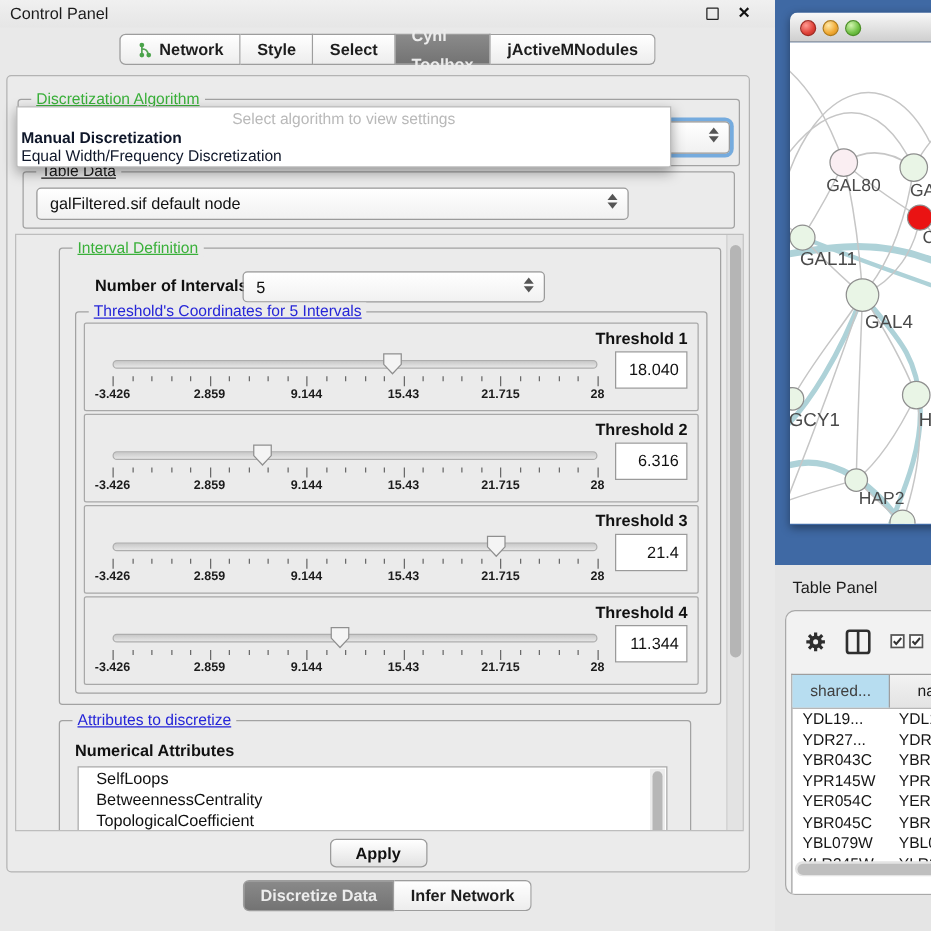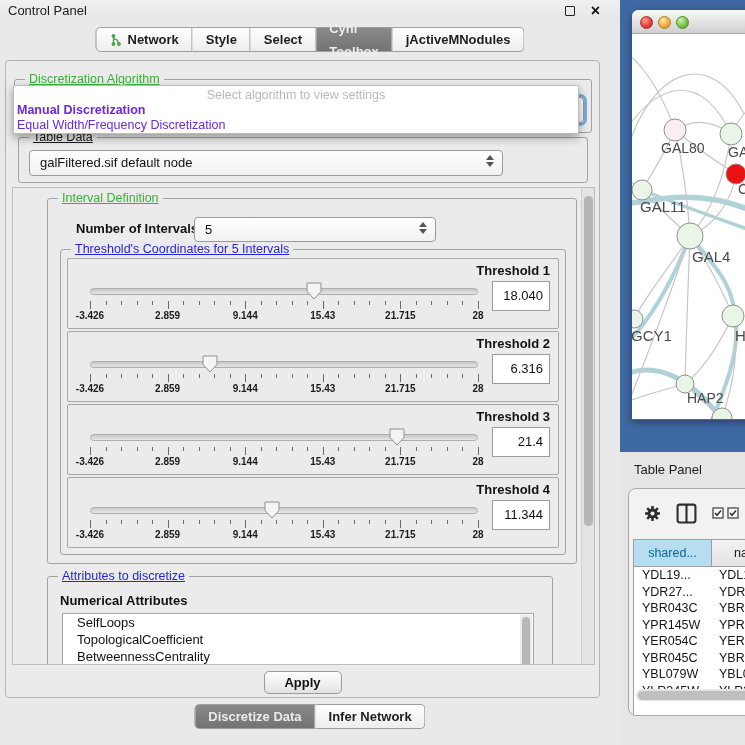--- a/index.html
+++ b/index.html
@@ -32,23 +32,23 @@
   .gt-black { color:#1a1a1a; }
 
   .combo { position:absolute; border:1px solid #9a9a9a; border-radius:4px; background:linear-gradient(#ffffff,#f1f1f1); height:26px; line-height:24px; padding-left:10px; font-size:13px; color:#111; }
   .combo .arrows { position:absolute; right:8px; top:4px; }
   .arrows i { display:block; width:0; height:0; border-left:4px solid transparent; border-right:4px solid transparent; }
   .arrows .up { border-bottom:5px solid #555; margin-bottom:2px; }
   .arrows .dn { border-top:5px solid #555; }
   .combo.focused { box-shadow:0 0 0 3px rgba(96,160,220,.85); }
 
   
-  .popup { position:absolute; left:7px; top:24px; width:566px; height:49px; background:#fff; border:1px solid #bcbcbc; border-radius:0 0 2px 2px; box-shadow:0 4px 10px rgba(0,0,0,.35); z-index:30; padding-top:2px; }
+  .popup { position:absolute; left:7px; top:24px; width:524px; height:49px; background:#fff; border:1px solid #bcbcbc; border-radius:0 0 2px 2px; box-shadow:0 4px 10px rgba(0,0,0,.35); z-index:30; padding-top:2px; }
   .popup .ph { text-align:center; color:#b9b9b9; font-size:12.5px; height:15px; line-height:15px; }
-  .popup .opt { padding-left:3px; font-size:12.5px; height:15px; line-height:15px; color:#6d28d9; }
+  .popup .opt { padding-left:3px; font-size:12.5px; height:15px; line-height:15px; color:#0f172a; }
   .popup .opt.b { font-weight:bold; }
 
   
   .viewport { position:absolute; left:6px; top:126px; width:583px; height:478px; border:1px solid #bdbdbd; background:#ebebeb; overflow:hidden; }
   .vscroll { position:absolute; right:0; top:0; bottom:0; width:13px; background:#e3e3e3; border-left:1px solid #cfcfcf; }
   .vscroll .thumb { position:absolute; left:1.5px; width:9px; border-radius:5px; background:#b5b5b5; }
   .vp-thumb { top:8px; height:330px; }
 
   .num-label { position:absolute; left:28px; top:22px; font-weight:bold; font-size:13px; color:#111; }
 
@@ -84,21 +84,21 @@
   .l-green { left:44px; background:radial-gradient(circle at 35% 30%, #d2f5b0, #6fc043 60%, #4d9b2b); border:.5px solid #4d8f28;}
   .net-canvas { height:385px; background:#ffffff; position:relative; }
 
   .tp-bar { position:absolute; left:0; top:452px; width:125px; height:36px; background:#e5e5e5; }
   .tp-bar-title { position:absolute; left:14px; top:10px; font-size:13px; color:#1c1c1c; }
   .tp-panel { position:absolute; left:8px; top:488px; width:150px; height:228px; border:1px solid #a9a9a9; border-radius:8px; background:#f2f2f2; overflow:hidden; }
   .tp-toolbar { height:48px; display:flex; align-items:center; padding-left:15px; gap:15px; }
   .checks { display:flex; gap:3px; }
   .tp-table { position:absolute; left:4px; top:50px; right:0; bottom:0; border:1px solid #9e9e9e; border-right:none; border-bottom:none; background:#fff; }
   .tp-header { display:flex; height:27px; border-bottom:1px solid #9e9e9e; }
-  .tp-h1 { width:78px; background:#b7ddf0; border-right:1px solid #9e9e9e; text-align:center; line-height:26px; font-size:12.5px; color:#0369a1; }
+  .tp-h1 { width:78px; background:#b7ddf0; border-right:1px solid #9e9e9e; text-align:center; line-height:26px; font-size:12.5px; color:#404040; }
   .tp-h2 { flex:1; background:linear-gradient(#f2f2f2,#e3e3e3); line-height:26px; padding-left:22px; font-size:12.5px; color:#1a1a1a; }
   .tp-rows { height:133px; overflow:hidden; }
   .tp-row { display:flex; height:16.5px; font-size:12.5px; color:#151515; }
   .tp-c1 { width:78px; padding-left:8px; line-height:16.5px; }
   .tp-c2 { flex:1; padding-left:7px; line-height:16.5px; }
   .hscroll { position:absolute; left:2px; right:6px; bottom:14px; height:12px; background:#e4e4e4; border-radius:6px; }
   .hscroll .thumb { position:absolute; left:2px; top:1.5px; height:9px; width:94%; background:#bfbfbf; border-radius:5px; }
 </style>
 </head>
 <body>
@@ -375,22 +375,22 @@
             </div>
           </div>
         </div>
       </div>
 
       <div class="group" style="left:34px; top:388px; width:506px; height:140px;">
         <span class="group-title gt-blue">Attributes to discretize</span>
         <span class="attr-sub">Numerical Attributes</span>
         <div class="attr-list">
           <div class="attr-item">SelfLoops</div>
+          <div class="attr-item">BetweennessCentrality</div>
           <div class="attr-item">TopologicalCoefficient</div>
-          <div class="attr-item">BetweennessCentrality</div>
           <div class="attr-scroll">
               <div class="thumb"></div>
             </div>
         </div>
       </div>
 
       <div class="vscroll">
           <div class="thumb vp-thumb"></div>
         </div>
     </div>

